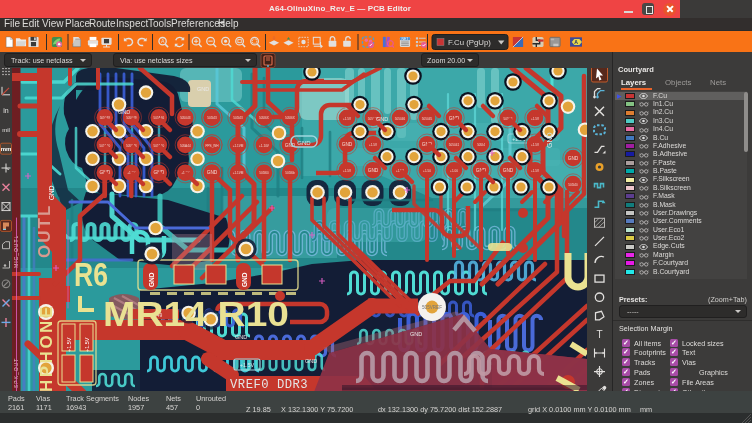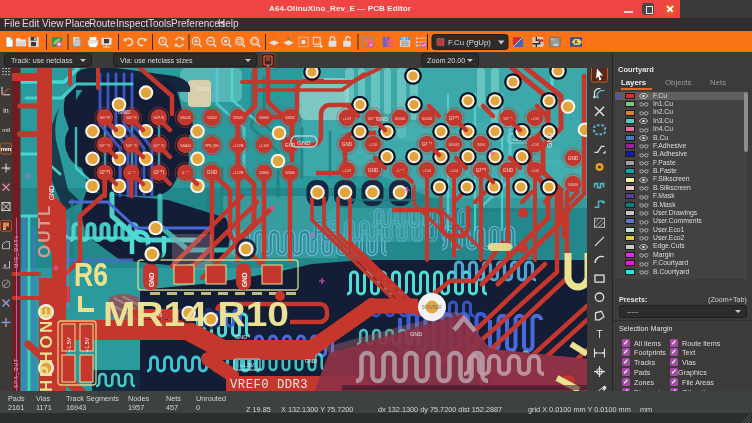--- a/index.html
+++ b/index.html
@@ -1144,33 +1144,33 @@
       </div>
 <div id="scroll" class="abs"></div>
 <div id="presets" class="abs">Presets:</div>
       <div id="ctrltab" class="abs">(Zoom+Tab)</div>
 <div id="pdd" class="abs">-----<div class="dda" style="top:4.5px"></div></div>
 <div class="abs" style="left:0;top:268px;width:140px;height:1px;background:#2e2d2c"></div>
       <div id="sf" class="abs">Selection Margin</div>
 <div class="cb" style="left:9px;top:286.5px">✓</div>
       <span class="cbl" style="left:21px;top:286.5px">All items</span>
 <div class="cb" style="left:57px;top:286.5px">✓</div>
-      <span class="cbl" style="left:69px;top:286.5px">Route items</span>
+      <span class="cbl" style="left:69px;top:286.5px">Locked sizes</span>
 <div class="cb" style="left:9px;top:296.4px">✓</div>
       <span class="cbl" style="left:21px;top:296.4px">Footprints</span>
 <div class="cb" style="left:57px;top:296.4px">✓</div>
       <span class="cbl" style="left:69px;top:296.4px">Text</span>
 <div class="cb" style="left:9px;top:306.3px">✓</div>
       <span class="cbl" style="left:21px;top:306.3px">Tracks</span>
 <div class="cb" style="left:57px;top:306.3px">✓</div>
       <span class="cbl" style="left:69px;top:306.3px">Vias</span>
 <div class="cb" style="left:9px;top:316.2px">✓</div>
       <span class="cbl" style="left:21px;top:316.2px">Pads</span>
 <div class="cb" style="left:57px;top:316.2px">✓</div>
-      <span class="cbl" style="left:65px;top:316.2px">Graphics</span>
+      <span class="cbl" style="left:86px;top:316.2px">Graphics</span>
 <div class="cb" style="left:9px;top:326.1px">✓</div>
       <span class="cbl" style="left:21px;top:326.1px">Zones</span>
 <div class="cb" style="left:57px;top:326.1px">✓</div>
       <span class="cbl" style="left:69px;top:326.1px">File Areas</span>
 <div class="cb" style="left:9px;top:336.0px">✓</div>
       <span class="cbl" style="left:21px;top:336.0px">Dimensions</span>
 <div class="cb" style="left:57px;top:336.0px">✓</div>
       <span class="cbl" style="left:69px;top:336.0px">Other items</span>
 </div>
 <div id="status" class="abs">

